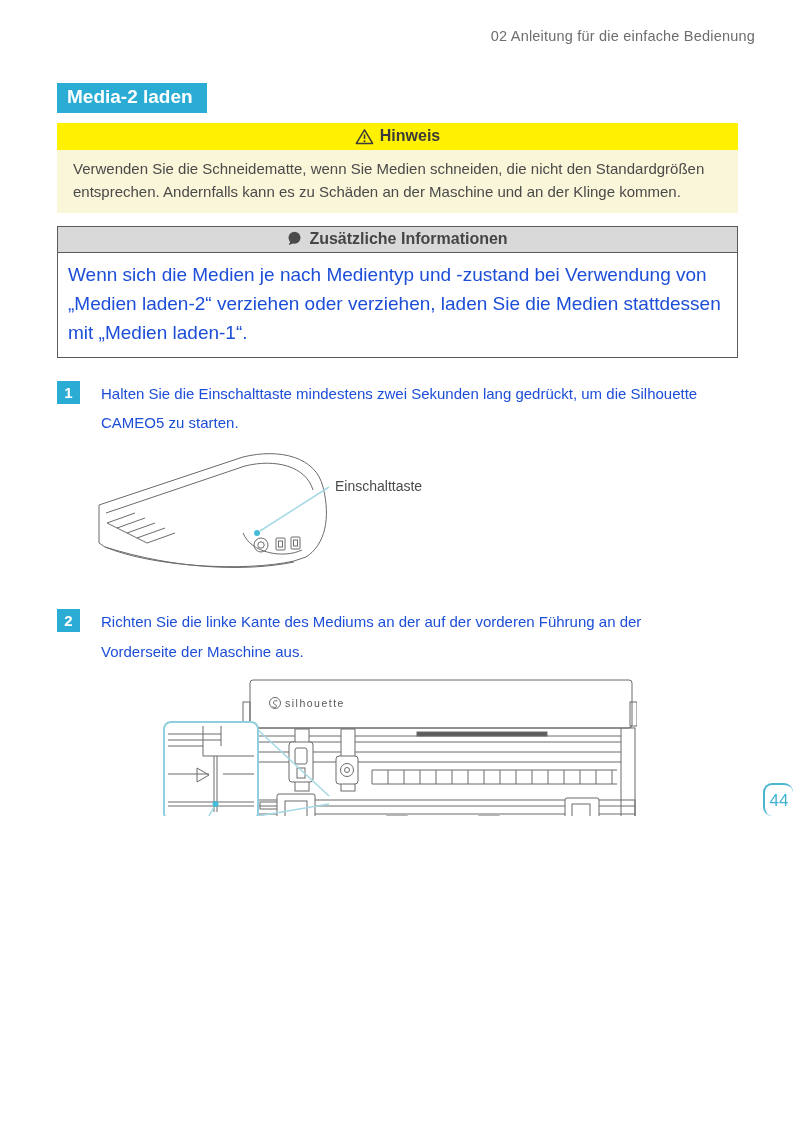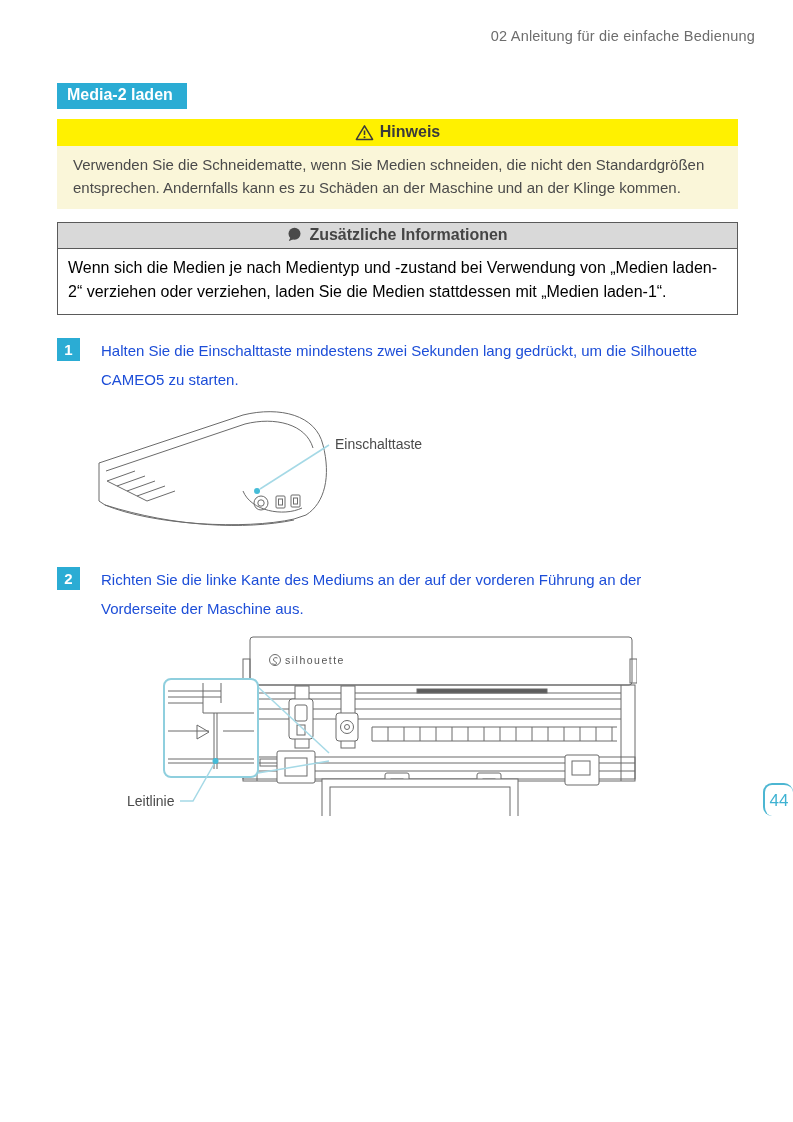--- a/index.html
+++ b/index.html
@@ -14,21 +14,21 @@
   }
   .running-header {
     position:absolute; top:28px; right:38px;
     font-size:14.5px; color:#6d6d6d; letter-spacing:.2px;
   }
   .content { position:absolute; left:57px; top:83px; width:681px; }
 
   .section-title {
     display:inline-block;
     background:#2bacd4; color:#ffffff;
-    font-size:16px; font-weight:bold;
+    font-size:19px; font-weight:bold;
     padding:3px 14px 5px 10px;
     margin-bottom:10px;
   }
 
   .notice-header {
     background:#fff100; color:#3a3a3a;
     text-align:center; font-weight:bold; font-size:16px;
     padding:4px 0 5px 0;
     display:flex; align-items:center; justify-content:center; gap:6px;
   }
@@ -40,21 +40,21 @@
   }
 
   .info-box { border:1px solid #5a5a5a; margin-bottom:21px; }
   .info-header {
     background:#d9d9d9; border-bottom:1px solid #5a5a5a;
     text-align:right; font-weight:bold; font-size:16px; color:#454545;
     padding:3px 0 4px 0;
     display:flex; align-items:center; justify-content:center; gap:7px;
   }
   .info-body {
-    background:#ffffff; font-size:16px; line-height:1.55; color:#000000;
+    background:#ffffff; font-size:19px; line-height:1.55; color:#1d4ed8;
     padding:7px 12px 9px 10px;
   }
 
   .step { display:flex; align-items:flex-start; margin-bottom:6px; }
   .step-num {
     flex:0 0 auto;
     width:23px; height:23px; background:#2bacd4; color:#ffffff;
     font-size:15px; font-weight:bold;
     display:flex; align-items:center; justify-content:center;
     margin-top:2px;

